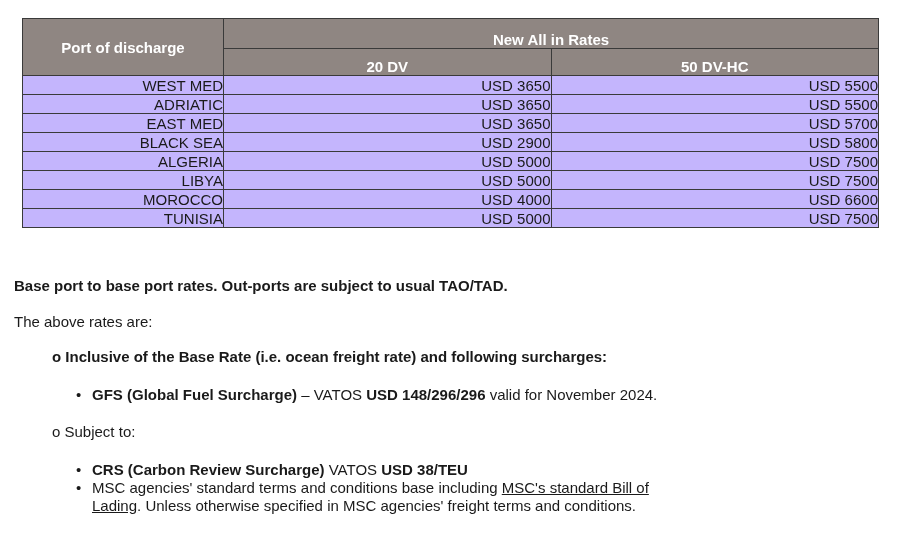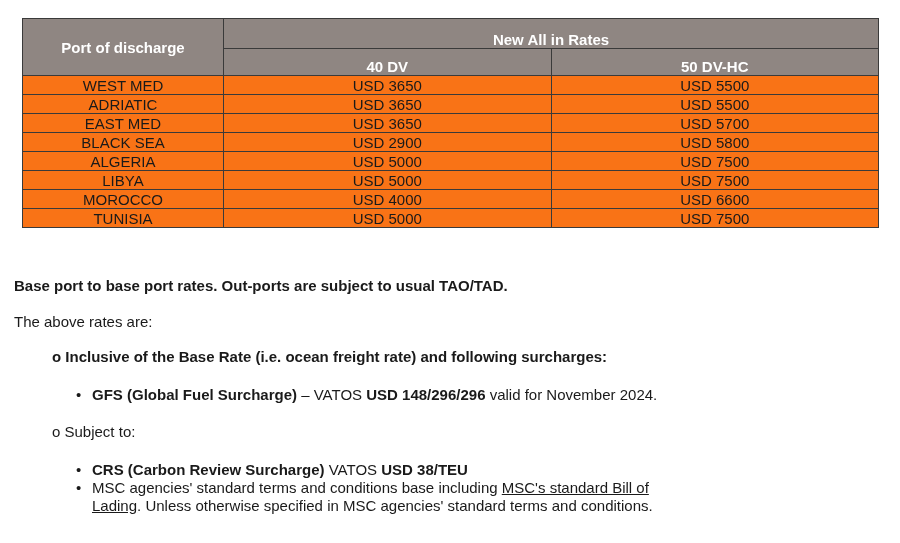--- a/index.html
+++ b/index.html
@@ -2,42 +2,42 @@
 <html><head>
 <meta charset="utf-8">
 <style>
   html, body { margin: 0; padding: 0; background: #ffffff; }
   body { width: 900px; height: 543px; position: relative; overflow: hidden;
          font-family: "Liberation Sans", sans-serif; color: #1a1a1a; }
   table.rates { position: absolute; left: 22px; top: 18px; width: 857px;
                 border-collapse: collapse; table-layout: fixed; }
   table.rates th, table.rates td { border: 1.5px solid #3a3a3a; padding: 0; text-align: center; }
   table.rates th { background: #8f8682; color: #ffffff; font-weight: bold; font-size: 15px; }
-  table.rates td { background: #f97316; font-size: 15px; height: 18px; line-height: 17px; color: #1a1a1a; }
+  table.rates td { background: #c4b5fd; font-size: 15px; height: 18px; line-height: 17px; color: #1a1a1a; text-align: right; }
   th.port { width: 200px; height: 56px; }
   th.group { height: 29px; vertical-align: bottom; padding-bottom: 0; }
   th.sub { height: 26px; vertical-align: bottom; line-height: 17px; }
   .p { position: absolute; left: 14px; margin: 0; font-size: 15px; line-height: 18px; }
   .bold { font-weight: bold; }
   ul.bul { position: absolute; margin: 0; padding-left: 0; list-style: none; font-size: 15px; line-height: 18px; }
   ul.bul li { position: relative; padding-left: 16px; }
   ul.bul li::before { content: "\2022"; position: absolute; left: 0; top: 0; }
   a.lnk { color: #1a1a1a; text-decoration: underline; }
 </style>
 </head>
 <body>
 
 <table class="rates">
   <thead>
     <tr>
       <th class="port" rowspan="2">Port of discharge</th>
       <th class="group" colspan="2">New All in Rates</th>
     </tr>
     <tr>
-      <th class="sub">40 DV</th>
+      <th class="sub">20 DV</th>
       <th class="sub">50 DV-HC</th>
     </tr>
   </thead>
   <tbody>
     <tr>
         <td>WEST MED</td>
         <td>USD 3650</td>
         <td>USD 5500</td>
       </tr>
     <tr>
@@ -83,14 +83,14 @@
 <p class="p" style="top:348px; left:52px;font-weight:bold;">o Inclusive of the Base Rate (i.e. ocean freight rate) and following surcharges:</p>
 
 <ul class="bul" style="left:76px; top:386px;">
   <li><span class="bold">GFS (Global Fuel Surcharge)</span><span> – VATOS </span><span class="bold">USD 148/296/296</span><span> valid for November 2024.</span></li>
 </ul>
 
 <p class="p" style="top:423px; left:52px;">o Subject to:</p>
 
 <ul class="bul" style="left:76px; top:461px; width:620px;">
   <li><span class="bold">CRS (Carbon Review Surcharge)</span><span> VATOS </span><span class="bold">USD 38/TEU</span></li>
-  <li><span>MSC agencies' standard terms and conditions base including </span><a class="lnk">MSC's standard Bill of Lading</a><span>. Unless otherwise specified in MSC agencies' standard terms and conditions.</span></li>
+  <li><span>MSC agencies' standard terms and conditions base including </span><a class="lnk">MSC's standard Bill of Lading</a><span>. Unless otherwise specified in MSC agencies' freight terms and conditions.</span></li>
 </ul>
 
 </body></html>

